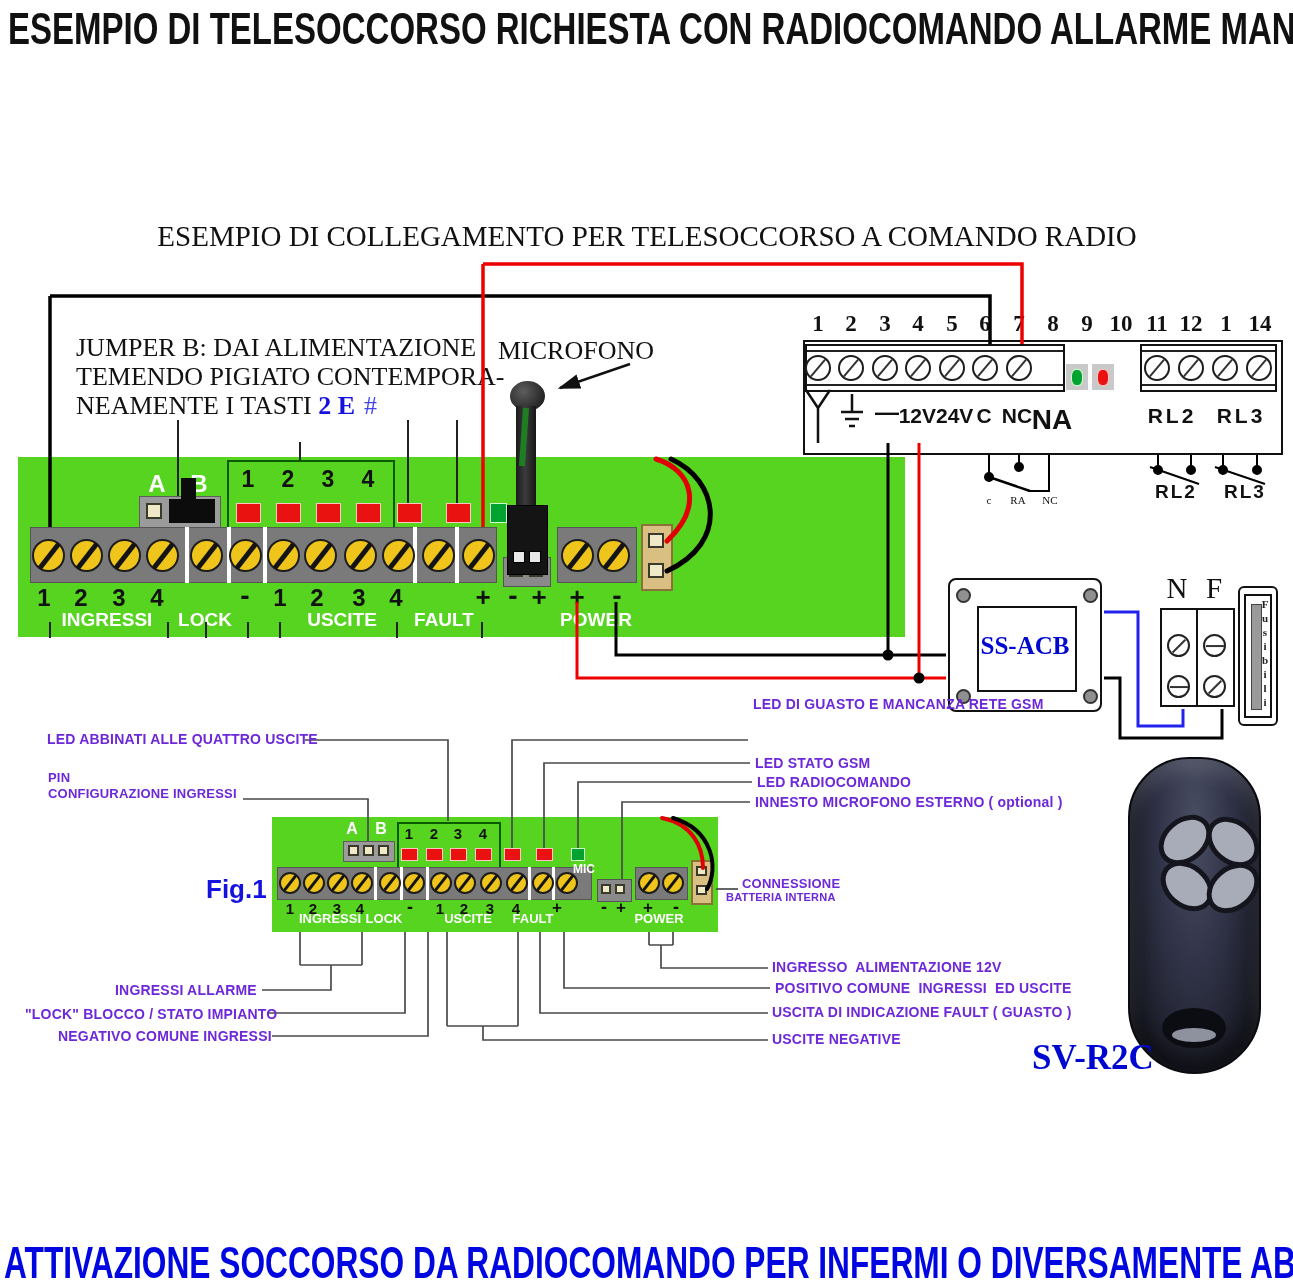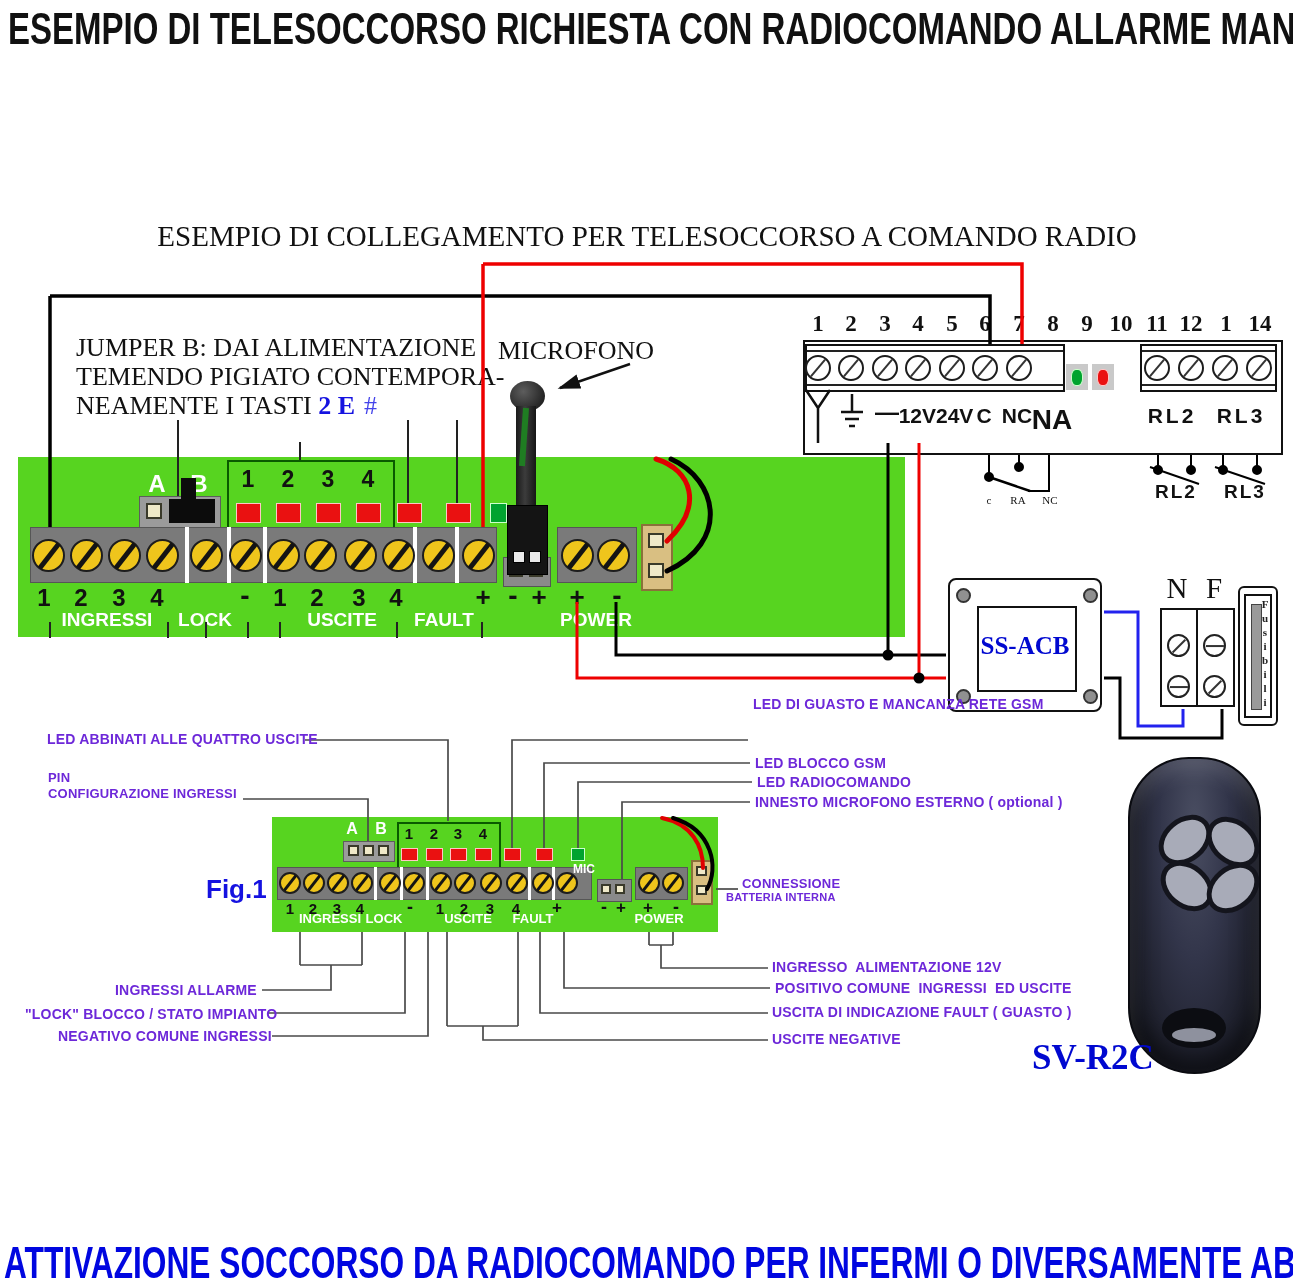--- a/index.html
+++ b/index.html
@@ -364,21 +364,21 @@
       <path d="M540,932 V1013 H768"></path>
       <path d="M564,932 V988 H770"></path>
       <path d="M649,932 V945 M673,932 V945 M649,945 H673 M661,945 V968 H768"></path>
     </g>
   </svg>
 
   <div class="callout" style="left:47px;top:731px">LED ABBINATI ALLE QUATTRO USCITE</div>
   <div class="callout" style="left:48px;top:770px;font-size:13px">PIN</div>
   <div class="callout" style="left:48px;top:786px;font-size:13px">CONFIGURAZIONE INGRESSI</div>
   <div class="callout" style="left:753px;top:696px">LED DI GUASTO E MANCANZA RETE GSM</div>
-  <div class="callout" style="left:755px;top:755px">LED BLOCCO GSM</div>
+  <div class="callout" style="left:755px;top:755px">LED STATO GSM</div>
   <div class="callout" style="left:757px;top:774px">LED RADIOCOMANDO</div>
   <div class="callout" style="left:755px;top:794px">INNESTO MICROFONO ESTERNO ( optional )</div>
   <div class="callout" style="left:742px;top:876px;font-size:13px">CONNESSIONE</div>
   <div class="callout" style="left:726px;top:891px;font-size:11px">BATTERIA INTERNA</div>
   <div class="callout" style="left:115px;top:982px">INGRESSI ALLARME</div>
   <div class="callout" style="left:25px;top:1006px">"LOCK" BLOCCO / STATO IMPIANTO</div>
   <div class="callout" style="left:58px;top:1028px">NEGATIVO COMUNE INGRESSI</div>
   <div class="callout" style="left:772px;top:959px">INGRESSO  ALIMENTAZIONE 12V</div>
   <div class="callout" style="left:775px;top:980px">POSITIVO COMUNE  INGRESSI  ED USCITE</div>
   <div class="callout" style="left:772px;top:1004px">USCITA DI INDICAZIONE FAULT ( GUASTO )</div>

